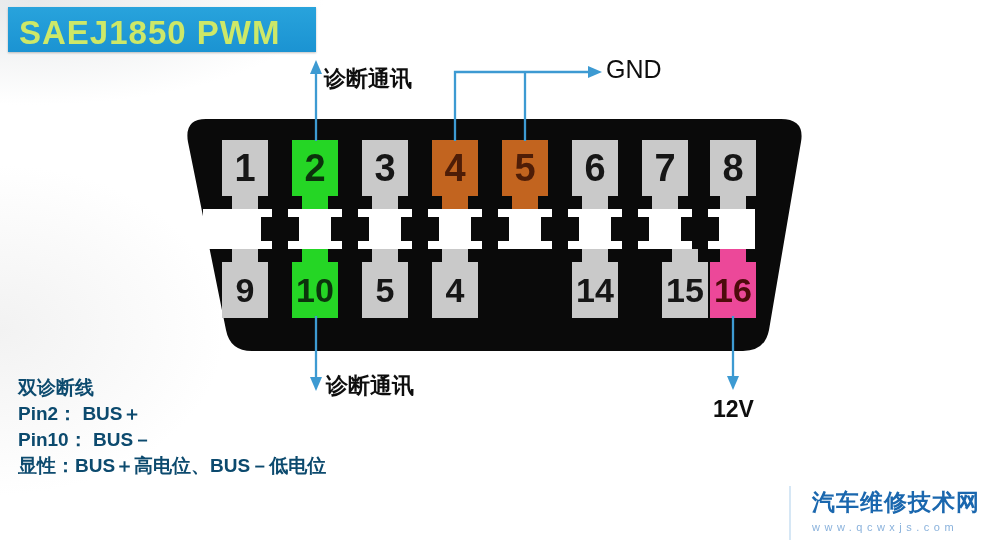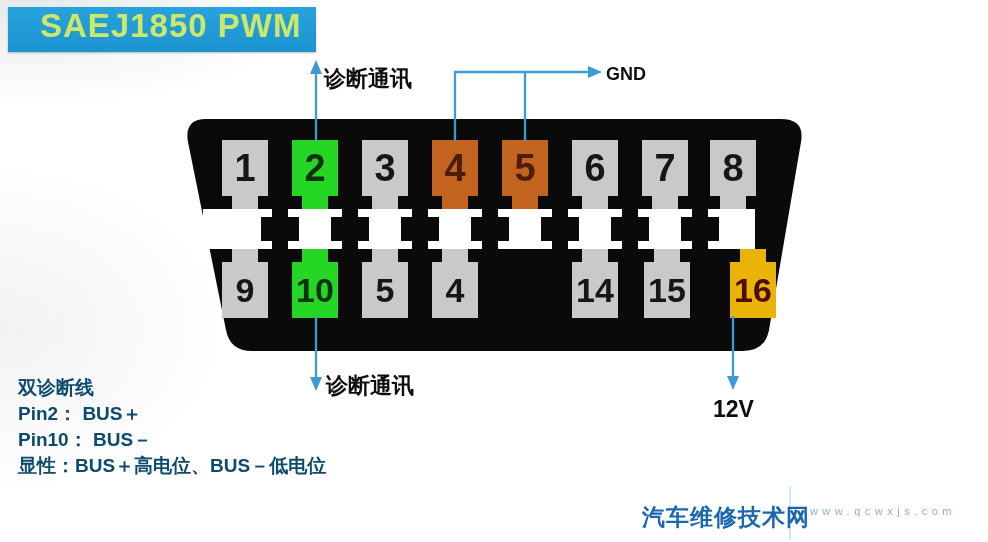--- a/index.html
+++ b/index.html
@@ -9,21 +9,21 @@
   }
   .stage::before{
     content:"";position:absolute;inset:0;z-index:0;pointer-events:none;
     background:radial-gradient(420px 150px at 30px 0px, #e7e9ea, rgba(255,255,255,0) 70%),
                radial-gradient(300px 220px at 0px 330px, #f2f2f2, rgba(255,255,255,0) 75%);
   }
   
   .banner{
     position:absolute;left:8px;top:7px;width:308px;height:45px;z-index:3;
     background:linear-gradient(180deg,#28a3dc 0%,#1b93d2 100%);
-    display:flex;align-items:flex-start;box-sizing:border-box;padding-left:32px;
+    display:flex;align-items:flex-end;box-sizing:border-box;padding-left:11px;
     box-shadow:0 1px 2px rgba(0,0,0,.25);
   }
   .banner span{font-size:33px;font-weight:bold;color:#cde868;letter-spacing:1px;}
   
   svg.body,svg.leaders{position:absolute;left:0;top:0;width:988px;height:542px;}
   svg.body{z-index:1;}
   svg.leaders{z-index:6;pointer-events:none;}
   .band{position:absolute;left:203px;top:209px;width:552px;height:40px;background:#ffffff;z-index:2;}
   .tabT,.tabB{position:absolute;width:16px;height:20px;background:#0a0a0a;z-index:3;}
   .tabT{top:209px;}
@@ -38,34 +38,34 @@
   .pin::after{content:"";position:absolute;left:10px;right:10px;bottom:-13px;height:14px;background:inherit;}
   .pin.pb{top:262px;}
   .pin.pb::after{bottom:auto;top:-13px;}
   .pin span{font-weight:bold;font-size:38px;color:#161616;line-height:1;}
   .pin.pb span{font-size:34px;}
   .pin.gray{background:#c9c9c9;}
   .pin.green{background:#25d625;}
   .pin.green span{color:#0c320c;}
   .pin.orange{background:#c2641f;}
   .pin.orange span{color:#4e1d07;}
-  .pin.red{background:#eab308;margin-left:20px;}
+  .pin.red{background:#ec4899;}
   .pin.red span{color:#4d0b0b;}
   
   .lbl{position:absolute;z-index:7;color:#0e0e0e;white-space:nowrap;}
   .lbl.diag-top{left:324px;top:64px;font-size:22px;font-weight:700;}
-  .lbl.gnd{left:606px;top:64px;font-size:18px;font-weight:700;}
+  .lbl.gnd{left:606px;top:55px;font-size:25px;font-weight:400;}
   .lbl.diag-bottom{left:326px;top:371px;font-size:22px;font-weight:700;}
   .lbl.v12{left:713px;top:396px;font-size:23px;font-weight:600;}
   
   .notes{position:absolute;left:18px;top:375px;z-index:7;color:#0c4a6e;font-size:19px;font-weight:700;}
   .notes div{height:26px;line-height:26px;white-space:nowrap;}
   
   .wm-divider{position:absolute;left:789px;top:486px;width:2px;height:54px;background:#d6e7f5;z-index:7;}
-  .watermark{position:absolute;right:32px;bottom:9px;z-index:7;display:flex;flex-direction:row;align-items:flex-start;}
+  .watermark{position:absolute;right:8px;bottom:9px;z-index:7;display:flex;flex-direction:column;align-items:flex-start;}
   .wm-brand{font-size:23px;font-weight:bold;color:#1a67ae;letter-spacing:1px;white-space:nowrap;}
   .wm-url{font-size:11px;color:#8ab2dc;letter-spacing:4.5px;margin-top:3px;white-space:nowrap;}
 </style>
 </head>
 <body>
 
 <div class="stage">
 
   <div class="banner">
     <span>SAEJ1850 PWM</span>
@@ -125,21 +125,21 @@
     </div>
   <div class="pin pb gray" style="left:362px">
       <span>5</span>
     </div>
   <div class="pin pb gray" style="left:432px">
       <span>4</span>
     </div>
   <div class="pin pb gray" style="left:572px">
       <span>14</span>
     </div>
-  <div class="pin pb gray" style="left:644px">
+  <div class="pin pb gray" style="left:662px">
       <span>15</span>
     </div>
   <div class="pin pb red" style="left:710px">
       <span>16</span>
     </div>
 
   <svg class="leaders" viewBox="0 0 988 542" aria-hidden="true">
     <g stroke="#3d9ad2" stroke-width="2.3" fill="none">
       <path d="M 316 141 V 74"></path>
       <path d="M 455 141 V 72 H 589 M 525 141 V 72"></path>

